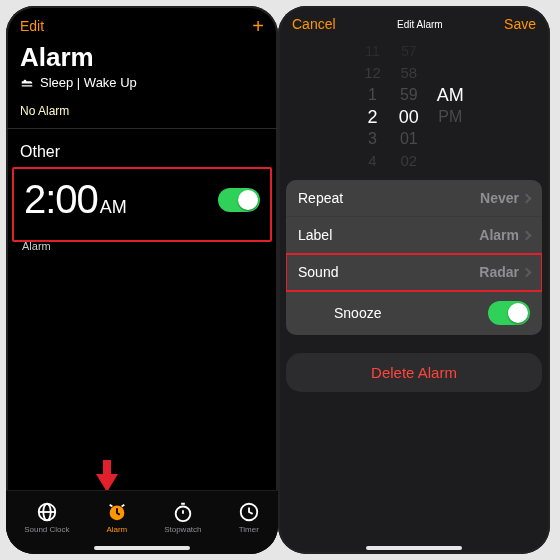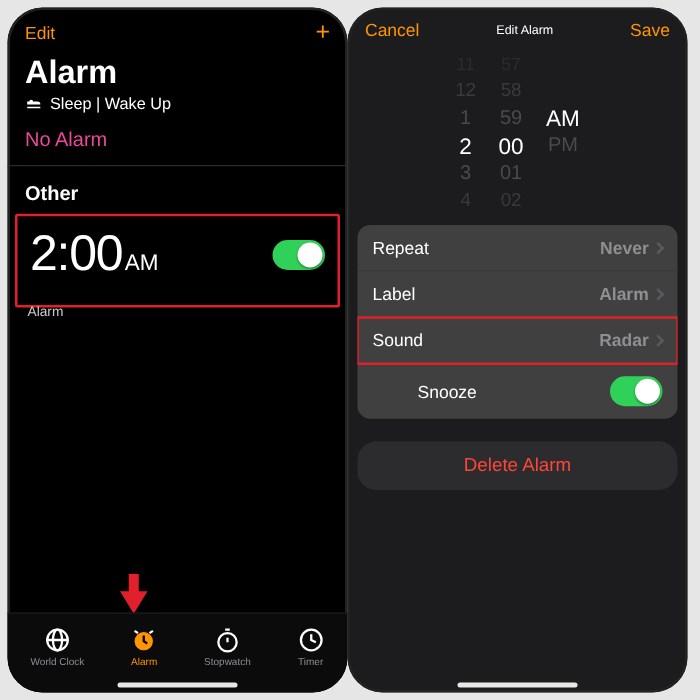--- a/index.html
+++ b/index.html
@@ -12,23 +12,23 @@
   }
   
   .navL { display:flex; justify-content:space-between; align-items:center; padding:10px 14px 2px; }
   .orange { color:#ff9500; }
   .navL .edit { font-size:14px; }
   .navL .plus { font-size:20px; line-height:1; }
   .titleL { font-size:26px; font-weight:700; padding:4px 14px 2px; }
   .sleepRow { display:flex; align-items:flex-end; gap:6px; padding:0 14px 6px; font-size:13px; color:#fff; }
   .sleepRow svg { width:14px; height:14px; fill:#fff; }
   .noAlarmRow { display:flex; justify-content:space-between; align-items:center; padding:8px 14px 10px; border-bottom:1px solid #2a2a2a; }
-  .noAlarmRow .lbl { color:#ec4899; font-size:16px; }
+  .noAlarmRow .lbl { color:#fef9c3; font-size:12px; }
   .setupBtn { color:#ff9500; border:1px solid #3a3a3a; border-radius:14px; padding:3px 10px; font-size:11px; letter-spacing:1px; background:#1c1c1e; }
-  .otherHdr { padding:14px 14px 6px; font-size:16px; font-weight:700; }
+  .otherHdr { padding:14px 14px 6px; font-size:16px; font-weight:400; }
   .alarmCard { margin:0 6px; border:2px solid #e2202b; border-radius:2px; padding:8px 10px 18px; display:flex; justify-content:space-between; align-items:center; }
   .alarmTime { display:flex; align-items:baseline; }
   .alarmTime .t { font-size:40px; font-weight:300; letter-spacing:-1px; }
   .alarmTime .ampm { font-size:18px; font-weight:400; margin-left:2px; }
   .alarmSub { font-size:11px; color:#ccc; padding:0 16px 8px; margin-top:-2px; }
   .toggle {
     width:42px; height:24px; border-radius:12px; position:relative;
   }
   .toggle.on { background:#30d158; }
   .toggle .knob {
@@ -115,21 +115,21 @@
         </svg>
     </div>
 
     <div class="tabbar">
       <div class="tab">
         <svg class="ico" viewBox="0 0 24 24">
             <circle cx="12" cy="12" r="9" fill="none" stroke="currentColor" stroke-width="2"></circle>
             <ellipse cx="12" cy="12" rx="4" ry="9" fill="none" stroke="currentColor" stroke-width="2"></ellipse>
             <path d="M3 12h18" stroke="currentColor" stroke-width="2"></path>
           </svg>
-        <span class="lbl">World Clock</span>
+        <span class="lbl">Sound Clock</span>
       </div>
       <div class="tab active">
         <svg class="ico" viewBox="0 0 24 24">
             <circle cx="12" cy="13" r="8"></circle>
             <path d="M12 8v5l3 2" stroke="#000" stroke-width="2" fill="none"></path>
             <path d="M4 4l3 2M20 4l-3 2" stroke="currentColor" stroke-width="2"></path>
           </svg>
         <span class="lbl">Alarm</span>
       </div>
       <div class="tab">

